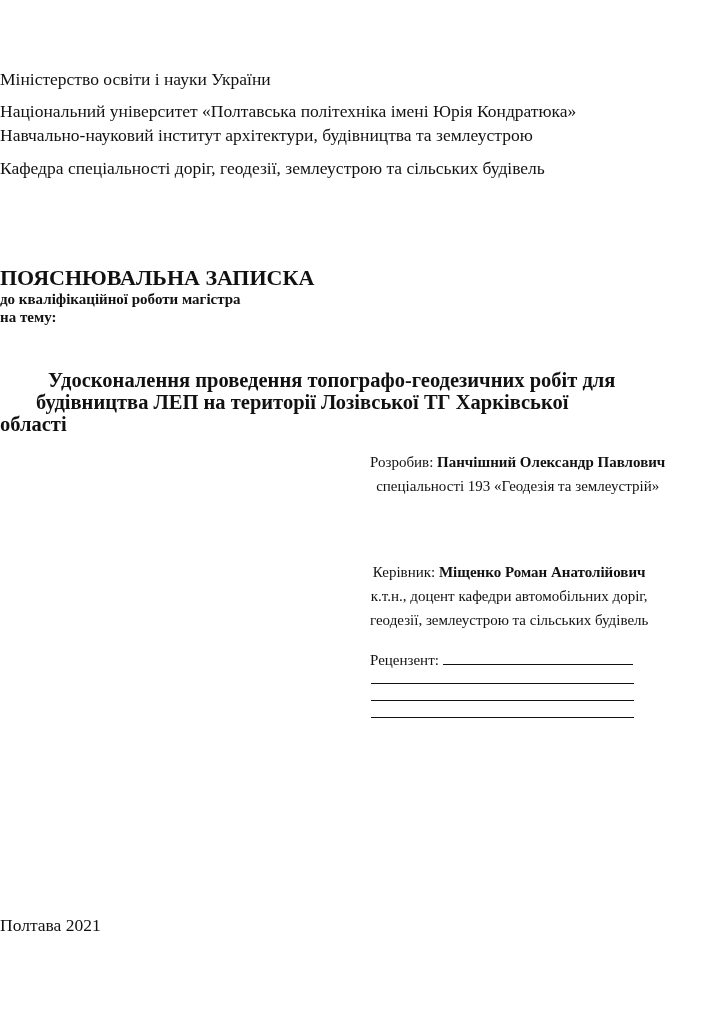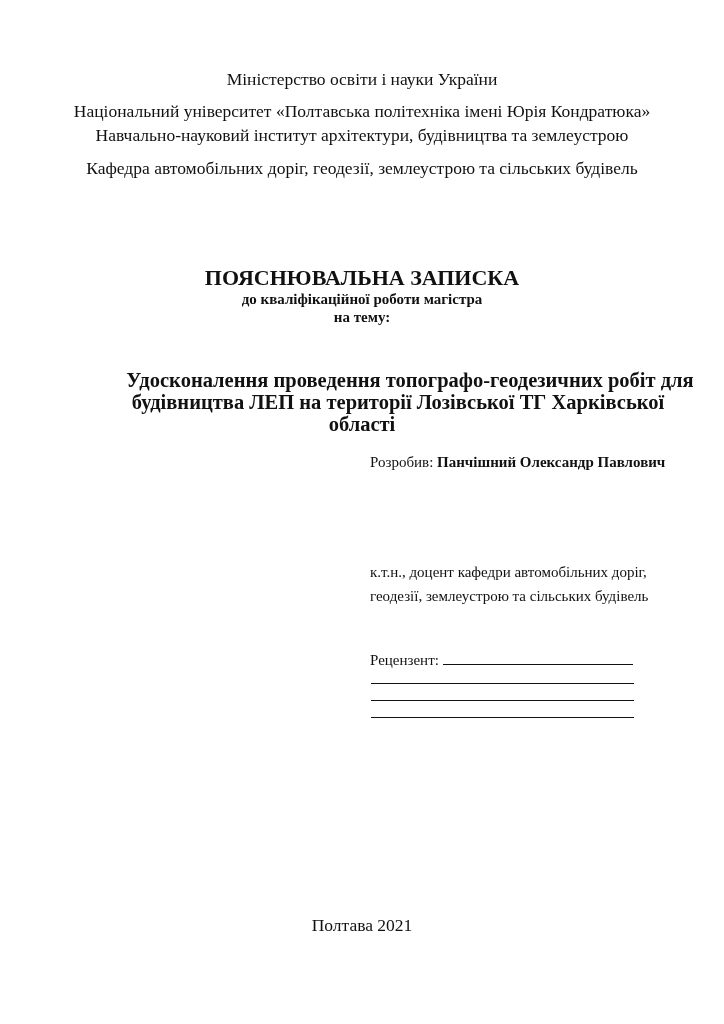--- a/index.html
+++ b/index.html
@@ -1,55 +1,57 @@
 <!DOCTYPE html>
 <html><head>
 <meta charset="utf-8">
 <style>
   html, body { margin: 0; padding: 0; background: #ffffff; }
   body {
     width: 724px; height: 1024px; position: relative; overflow: hidden;
     font-family: "Liberation Serif", "DejaVu Serif", serif; color: #111;
   }
   .abs { position: absolute; }
-  .center { left: 0; width: 724px; text-align: center; }
+  .center { left: 0; width: 724px; }
   .hdr { font-size: 17.5px; line-height: 20px; }
   .title { font-size: 22px; font-weight: bold; line-height: 24px; }
   .sub { font-size: 15px; font-weight: bold; line-height: 17px; }
   .topic { font-size: 20.5px; font-weight: bold; line-height: 22px; }
-  .block { left: 370px; font-size: 15px; line-height: 24px; white-space: nowrap; }
+  .block { left: 370px; font-size: 15px; line-height: 24px; white-space: nowrap; text-align: center; }
   .block b { font-weight: bold; }
   .line { display: block; height: 24px; }
   .uline { display: inline-block; border-bottom: 1px solid #111; vertical-align: baseline; height: 14px; }
   .fullline { position: absolute; left: 371px; width: 263px; border-bottom: 1px solid #111; height: 0; }
   .footer { font-size: 17.5px; line-height: 20px; }
 </style>
 </head>
 <body>
 
 <div>
 
   <div class="abs center hdr" style="top:69px;">Міністерство освіти і науки України</div>
   <div class="abs center hdr" style="top:101px;">Національний університет «Полтавська політехніка імені Юрія Кондратюка»</div>
   <div class="abs center hdr" style="top:113px;margin-top:12px;">Навчально-науковий інститут архітектури, будівництва та землеустрою</div>
-  <div class="abs center hdr" style="top:158px;">Кафедра автомобільних доріг, геодезії, землеустрою та сільських будівель</div>
+  <div class="abs center hdr" style="top:158px;">Кафедра спеціальності доріг, геодезії, землеустрою та сільських будівель</div>
 
   <div class="abs center title" style="top:266px;">ПОЯСНЮВАЛЬНА ЗАПИСКА</div>
   <div class="abs center sub" style="top:291px;">до кваліфікаційної роботи магістра</div>
   <div class="abs center sub" style="top:309px;">на тему:</div>
 
   <div class="abs center topic" style="top:369px;padding-left:48px;">Удосконалення проведення топографо-геодезичних робіт для</div>
   <div class="abs center topic" style="top:391px;margin-left:36px;">будівництва ЛЕП на території Лозівської ТГ Харківської</div>
   <div class="abs center topic" style="top:413px;">області</div>
 
   <div class="abs block" style="top:450px;">
     <span class="line"><span>Розробив: </span><b>Панчішний Олександр Павлович</b></span>
+    <span class="line">спеціальності 193 «Геодезія та землеустрій»</span>
   </div>
 
   <div class="abs block" style="top:560px;">
+    <span class="line"><span>Керівник: </span><b>Міщенко Роман Анатолійович</b></span>
     <span class="line">к.т.н., доцент кафедри автомобільних доріг,</span>
     <span class="line">геодезії, землеустрою та сільських будівель</span>
   </div>
 
   <div class="abs block" style="top:648px;">
     <span class="line"><span>Рецензент: </span><span class="uline" style="width:190px;"></span></span>
   </div>
   <div class="fullline" style="top:683px;"></div>
   <div class="fullline" style="top:700px;"></div>
   <div class="fullline" style="top:717px;"></div>

